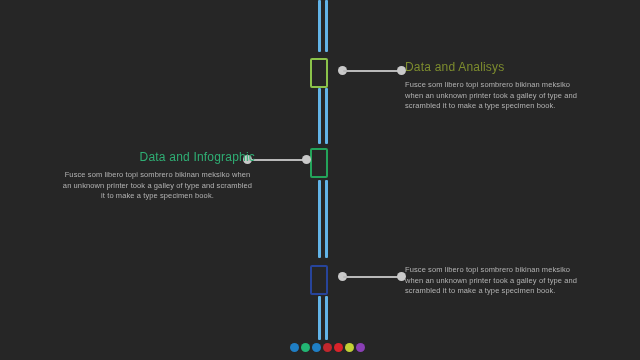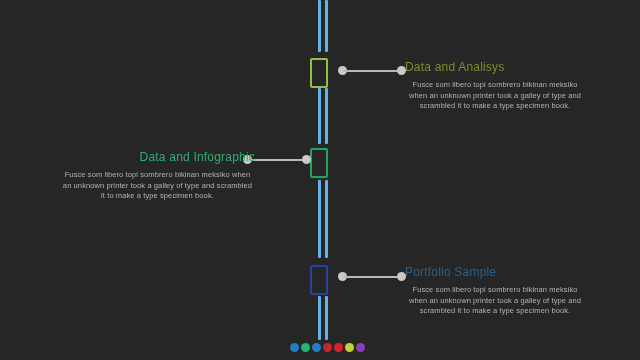--- a/index.html
+++ b/index.html
@@ -89,21 +89,20 @@
     margin: 0 0 6px 0;
     font-weight: normal;
     letter-spacing: 0.2px;
   }
   .block .body {
     font-size: 7.5px;
     line-height: 10.5px;
     color: #b2b2b2;
     margin: 0;
     letter-spacing: 0.1px;
-    text-align: center;
   }
 
   .block-1 { left: 405px; top: 60px;  width: 180px; text-align: left; }
   .block-1 .title { color: #7d8c2e; }
 
   .block-2 { left: 60px;  top: 150px; width: 195px; text-align: center; }
   .block-2 .title { color: #2fae74; text-align: right; }
 
   .block-3 { left: 405px; top: 265px; width: 180px; text-align: left; }
   .block-3 .title { color: #2c5f87; }
@@ -160,21 +159,20 @@
     <h2 class="title" style="color: rgb(125, 140, 46);">Data and Analisys</h2>
     <p class="body">Fusce som libero topi sombrero bikinan meksiko when an unknown printer took a galley of type and scrambled it to make a type specimen book.</p>
   </div>
 
   <div class="block block-2">
     <h2 class="title" style="color: rgb(47, 174, 116);">Data and Infographic</h2>
     <p class="body">Fusce som libero topi sombrero bikinan meksiko when an unknown printer took a galley of type and scrambled it to make a type specimen book.</p>
   </div>
 
   <div class="block block-3">
-    <h2 class="title" style="color: rgb(44, 95, 135);">Portfolio Sample</h2>
     <p class="body">Fusce som libero topi sombrero bikinan meksiko when an unknown printer took a galley of type and scrambled it to make a type specimen book.</p>
   </div>
 
   <div class="swatches">
       <span class="sw" style="background: rgb(31, 126, 196);"></span>
       <span class="sw" style="background: rgb(34, 181, 115);"></span>
       <span class="sw" style="background: rgb(31, 126, 196);"></span>
       <span class="sw" style="background: rgb(193, 39, 45);"></span>
       <span class="sw" style="background: rgb(217, 35, 42);"></span>
       <span class="sw" style="background: rgb(194, 209, 53);"></span>

